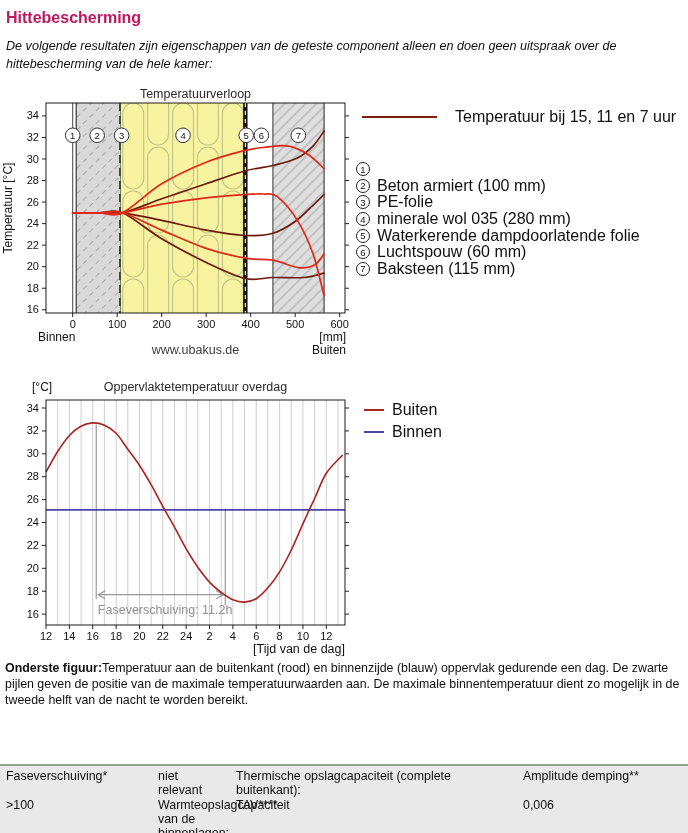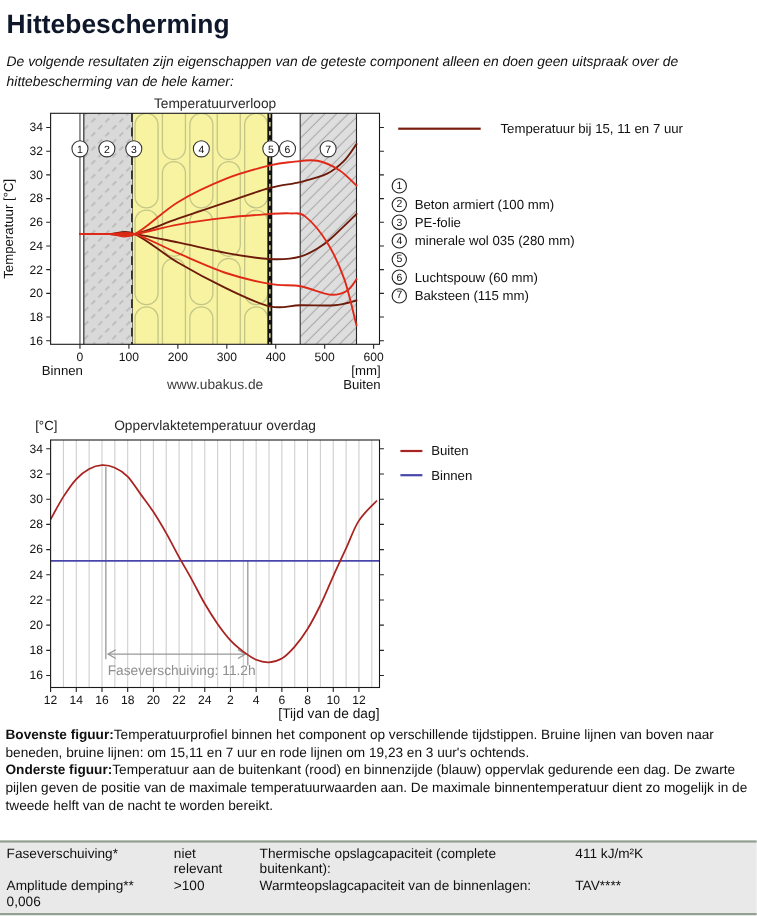--- a/index.html
+++ b/index.html
@@ -1,27 +1,27 @@
 <!DOCTYPE html>
 <html><head>
 <meta charset="utf-8">
 <style>
   html,body{margin:0;padding:0;background:#fff;}
   body{width:688px;height:833px;position:relative;overflow:hidden;
        font-family:"Liberation Sans",sans-serif;color:#111;}
-  h1{font-size:24px;font-weight:700;margin:0;padding:9px 0 0 6px;color:#0f172a;}
+  h1{font-size:16px;font-weight:700;margin:0;padding:9px 0 0 6px;color:#be185d;}
   .intro{margin:11px 0 0 6px;width:652px;font-size:12.6px;line-height:1.4;color:#101010;font-style:italic;}
   svg text{font-family:"Liberation Sans",sans-serif;}
   .abs{position:absolute;}
   #chart1-svg{left:0;top:86px;}
   #chart2-svg{left:0;top:376px;}
   #legend1{left:362px;top:108px;}
   .l1row{display:flex;align-items:center;height:18px;}
   .l1line{display:inline-block;width:75px;height:0;border-top:2px solid #000;margin-right:18px;}
-  .l1text,.l2text,.layer-label{font-size:12px;color:#101010;white-space:nowrap;}
+  .l1text,.l2text,.layer-label{font-size:16px;color:#101010;white-space:nowrap;}
   #layer-list{left:356px;top:161px;}
   .layerrow{display:flex;align-items:center;height:16.6px;}
   .lnum{box-sizing:border-box;width:14px;height:14px;border:1px solid #222;border-radius:50%;
         font-size:9.5px;display:flex;align-items:center;justify-content:center;
         margin-right:7px;flex:0 0 auto;background:#fff;color:#111;}
   #legend2{left:364px;top:399px;}
   .l2row{display:flex;align-items:center;height:22px;}
   .l2line{display:inline-block;width:20px;height:0;border-top:2px solid #000;margin-right:8px;}
   #notes{left:5px;top:660px;width:681px;font-size:12.4px;line-height:1.29;color:#101010;}
   #notes p{margin:0;}
@@ -190,20 +190,21 @@
     <div class="layerrow">
       <span class="lnum">3</span>
       <span class="layer-label">PE-folie</span>
     </div>
     <div class="layerrow">
       <span class="lnum">4</span>
       <span class="layer-label">minerale wol 035 (280 mm)</span>
     </div>
     <div class="layerrow">
       <span class="lnum">5</span>
+      <span class="layer-label">Waterkerende dampdoorlatende folie</span>
     </div>
     <div class="layerrow">
       <span class="lnum">6</span>
       <span class="layer-label">Luchtspouw (60 mm)</span>
     </div>
     <div class="layerrow">
       <span class="lnum">7</span>
       <span class="layer-label">Baksteen (115 mm)</span>
     </div>
   </div>
@@ -317,29 +318,27 @@
       <span class="l2line" style="border-top-color: rgb(168, 36, 32);"></span>
       <span class="l2text">Buiten</span>
     </div>
     <div class="l2row">
       <span class="l2line" style="border-top-color: rgb(72, 70, 170);"></span>
       <span class="l2text">Binnen</span>
     </div>
   </div>
 
 <div id="notes" class="abs">
-  <p><span class="lead">Bovenste figuur:</span><span>Temperatuurprofiel binnen het component op verschillende tijdstippen. Bruine lijnen van boven naar beneden, bruine lijnen: om 15,11 en 7 uur en rode lijnen om 19,23 en 3 uur's ochtends.</span></p>
   <p><span class="lead">Onderste figuur:</span><span>Temperatuur aan de buitenkant (rood) en binnenzijde (blauw) oppervlak gedurende een dag. De zwarte pijlen geven de positie van de maximale temperatuurwaarden aan. De maximale binnentemperatuur dient zo mogelijk in de tweede helft van de nacht te worden bereikt.</span></p>
 </div>
 
 <div id="result-table" class="abs">
     <div class="tcell">Faseverschuiving*</div>
     <div class="tcell">niet relevant</div>
     <div class="tcell">Thermische opslagcapaciteit (complete buitenkant):</div>
-    <div class="tcell">411 kJ/m²K</div>
     <div class="tcell">Amplitude demping**</div>
     <div class="tcell">&gt;100</div>
     <div class="tcell">Warmteopslagcapaciteit van de binnenlagen:</div>
     <div class="tcell">TAV****</div>
     <div class="tcell">0,006</div>
     <div class="tcell"></div>
     <div class="tcell"></div>
   </div>
 
 </body></html>

